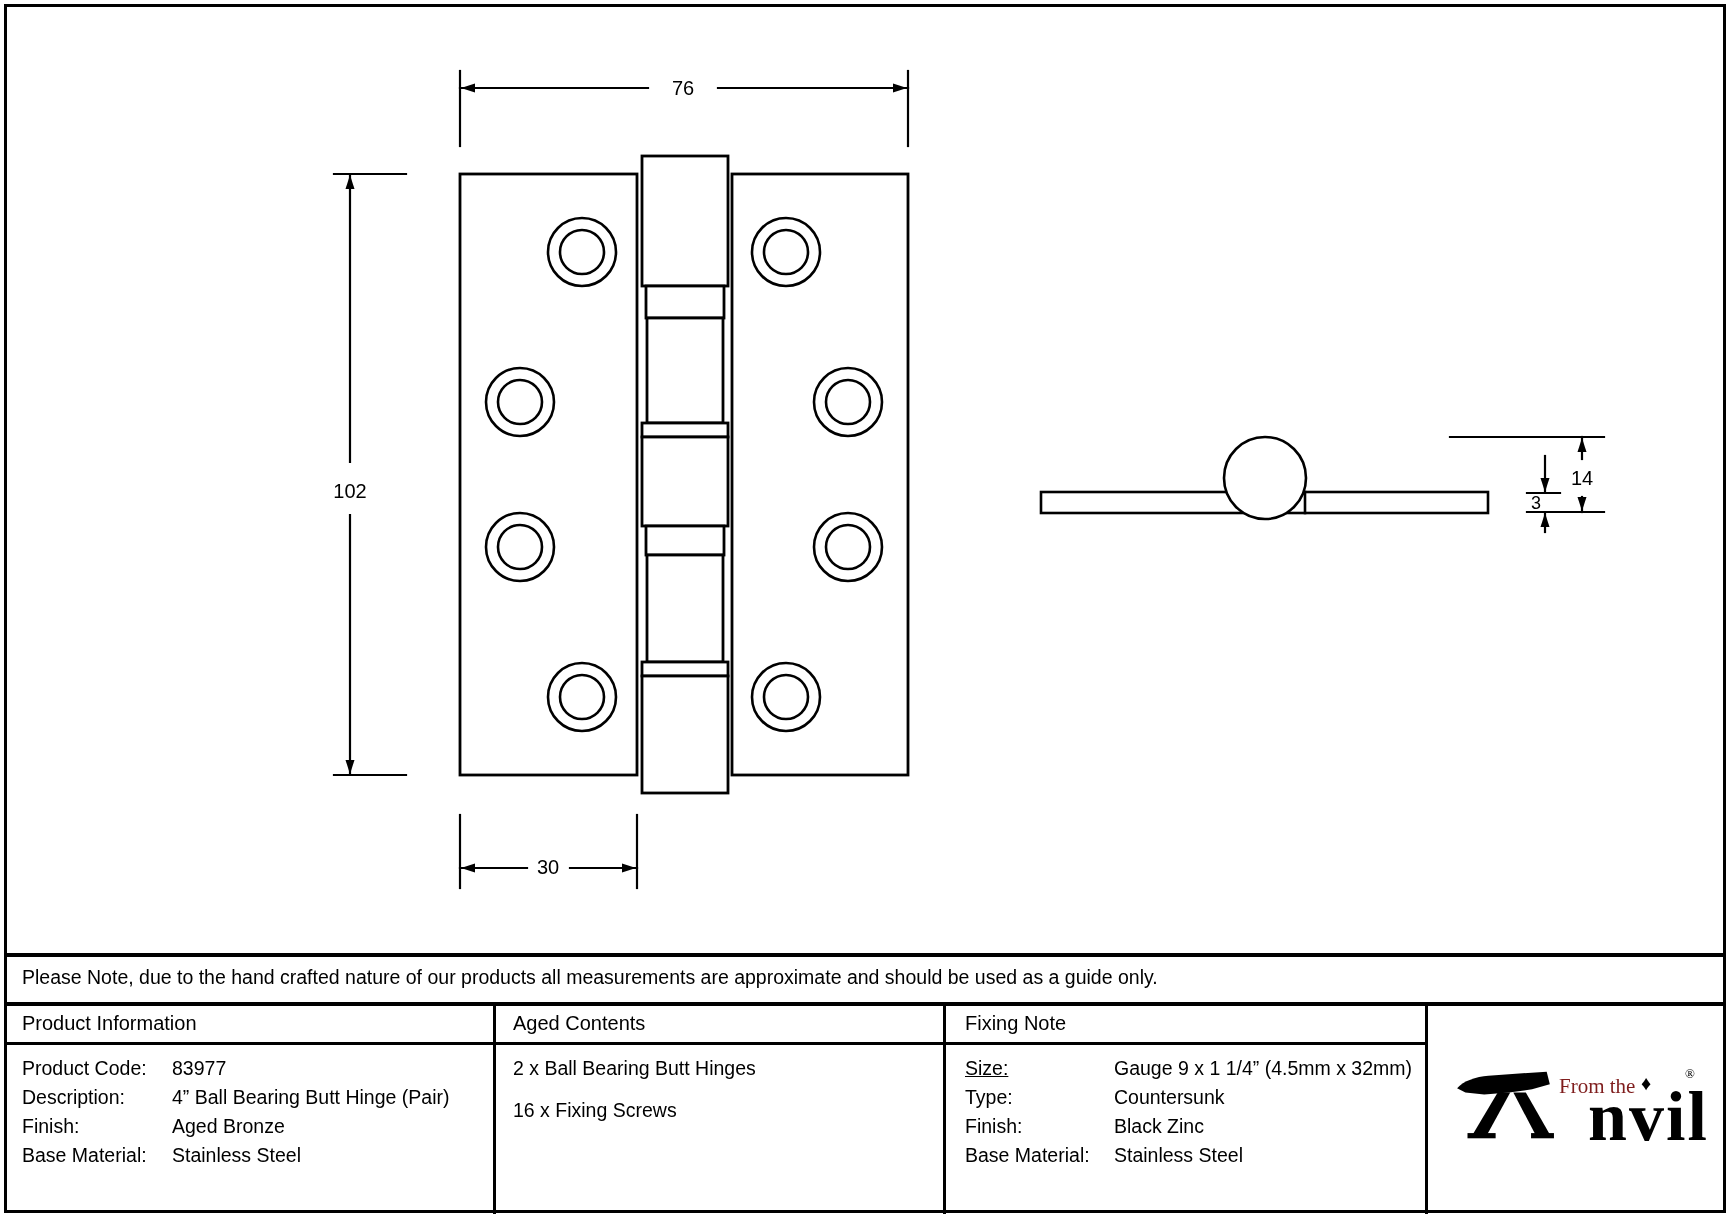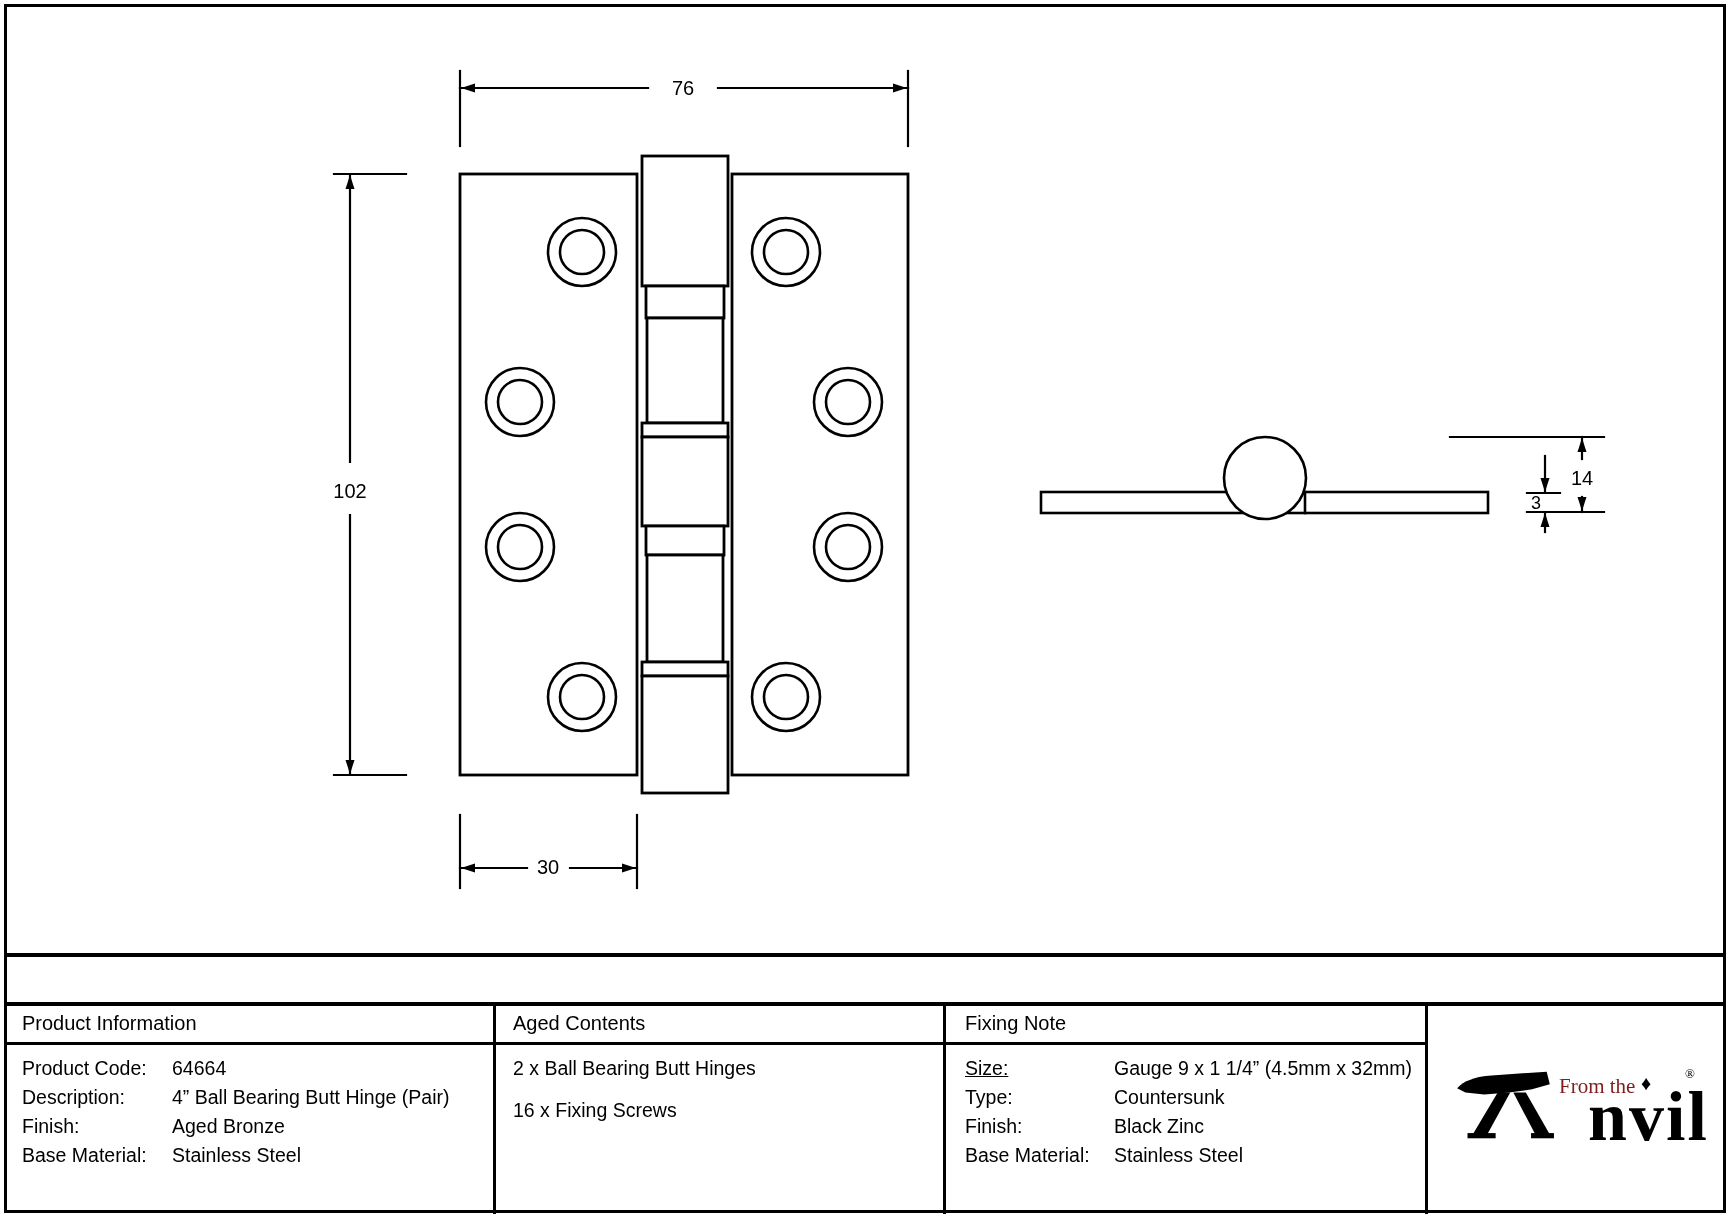--- a/index.html
+++ b/index.html
@@ -116,30 +116,31 @@
       <line x1="1527" y1="493" x2="1560" y2="493"></line>
       <line x1="1545" y1="456" x2="1545" y2="492"></line>
       <line x1="1545" y1="513" x2="1545" y2="532"></line>
       <polygon points="1545,492 1540.5,478 1549.5,478" stroke="none" fill="#000"></polygon>
       <polygon points="1545,513 1540.5,527 1549.5,527" stroke="none" fill="#000"></polygon>
       <text class="small" x="1536" y="509" text-anchor="middle" stroke="none">3</text>
     </g>
   </svg>
 
   <div class="hline" style="left:5px;top:953px;width:1720px;height:3.5px;"></div>
+  <span class="note-text">Please Note, due to the hand crafted nature of our products all measurements are approximate and should be used as a guide only.</span>
   <div class="hline" style="left:5px;top:1002px;width:1720px;height:3.5px;"></div>
 
   <div class="hline" style="left:5px;top:1042px;width:1420px;height:2.5px;"></div>
   <div class="vline" style="left:493px;top:1002px;width:2.5px;height:212px;"></div>
   <div class="vline" style="left:943px;top:1002px;width:2.5px;height:212px;"></div>
   <div class="vline" style="left:1425px;top:1002px;width:2.5px;height:212px;"></div>
 
   <span class="col-header" style="left:22px;top:1012px;">Product Information</span>
   <span class="cell-label" style="left:22px;top:1057px;">Product Code:</span>
-  <span class="cell-value" style="left:172px;top:1057px;">64664</span>
+  <span class="cell-value" style="left:172px;top:1057px;">83977</span>
   <span class="cell-label" style="left:22px;top:1086px;">Description:</span>
   <span class="cell-value" style="left:172px;top:1086px;">4” Ball Bearing Butt Hinge (Pair)</span>
   <span class="cell-label" style="left:22px;top:1115px;">Finish:</span>
   <span class="cell-value" style="left:172px;top:1115px;">Aged Bronze</span>
   <span class="cell-label" style="left:22px;top:1144px;">Base Material:</span>
   <span class="cell-value" style="left:172px;top:1144px;">Stainless Steel</span>
 
   <span class="col-header" style="left:513px;top:1012px;">Aged Contents</span>
   <span class="cell-value" style="left:513px;top:1057px;">2 x Ball Bearing Butt Hinges</span>
   <span class="cell-value" style="left:513px;top:1086px;margin-top:13px;">16 x Fixing Screws</span>

